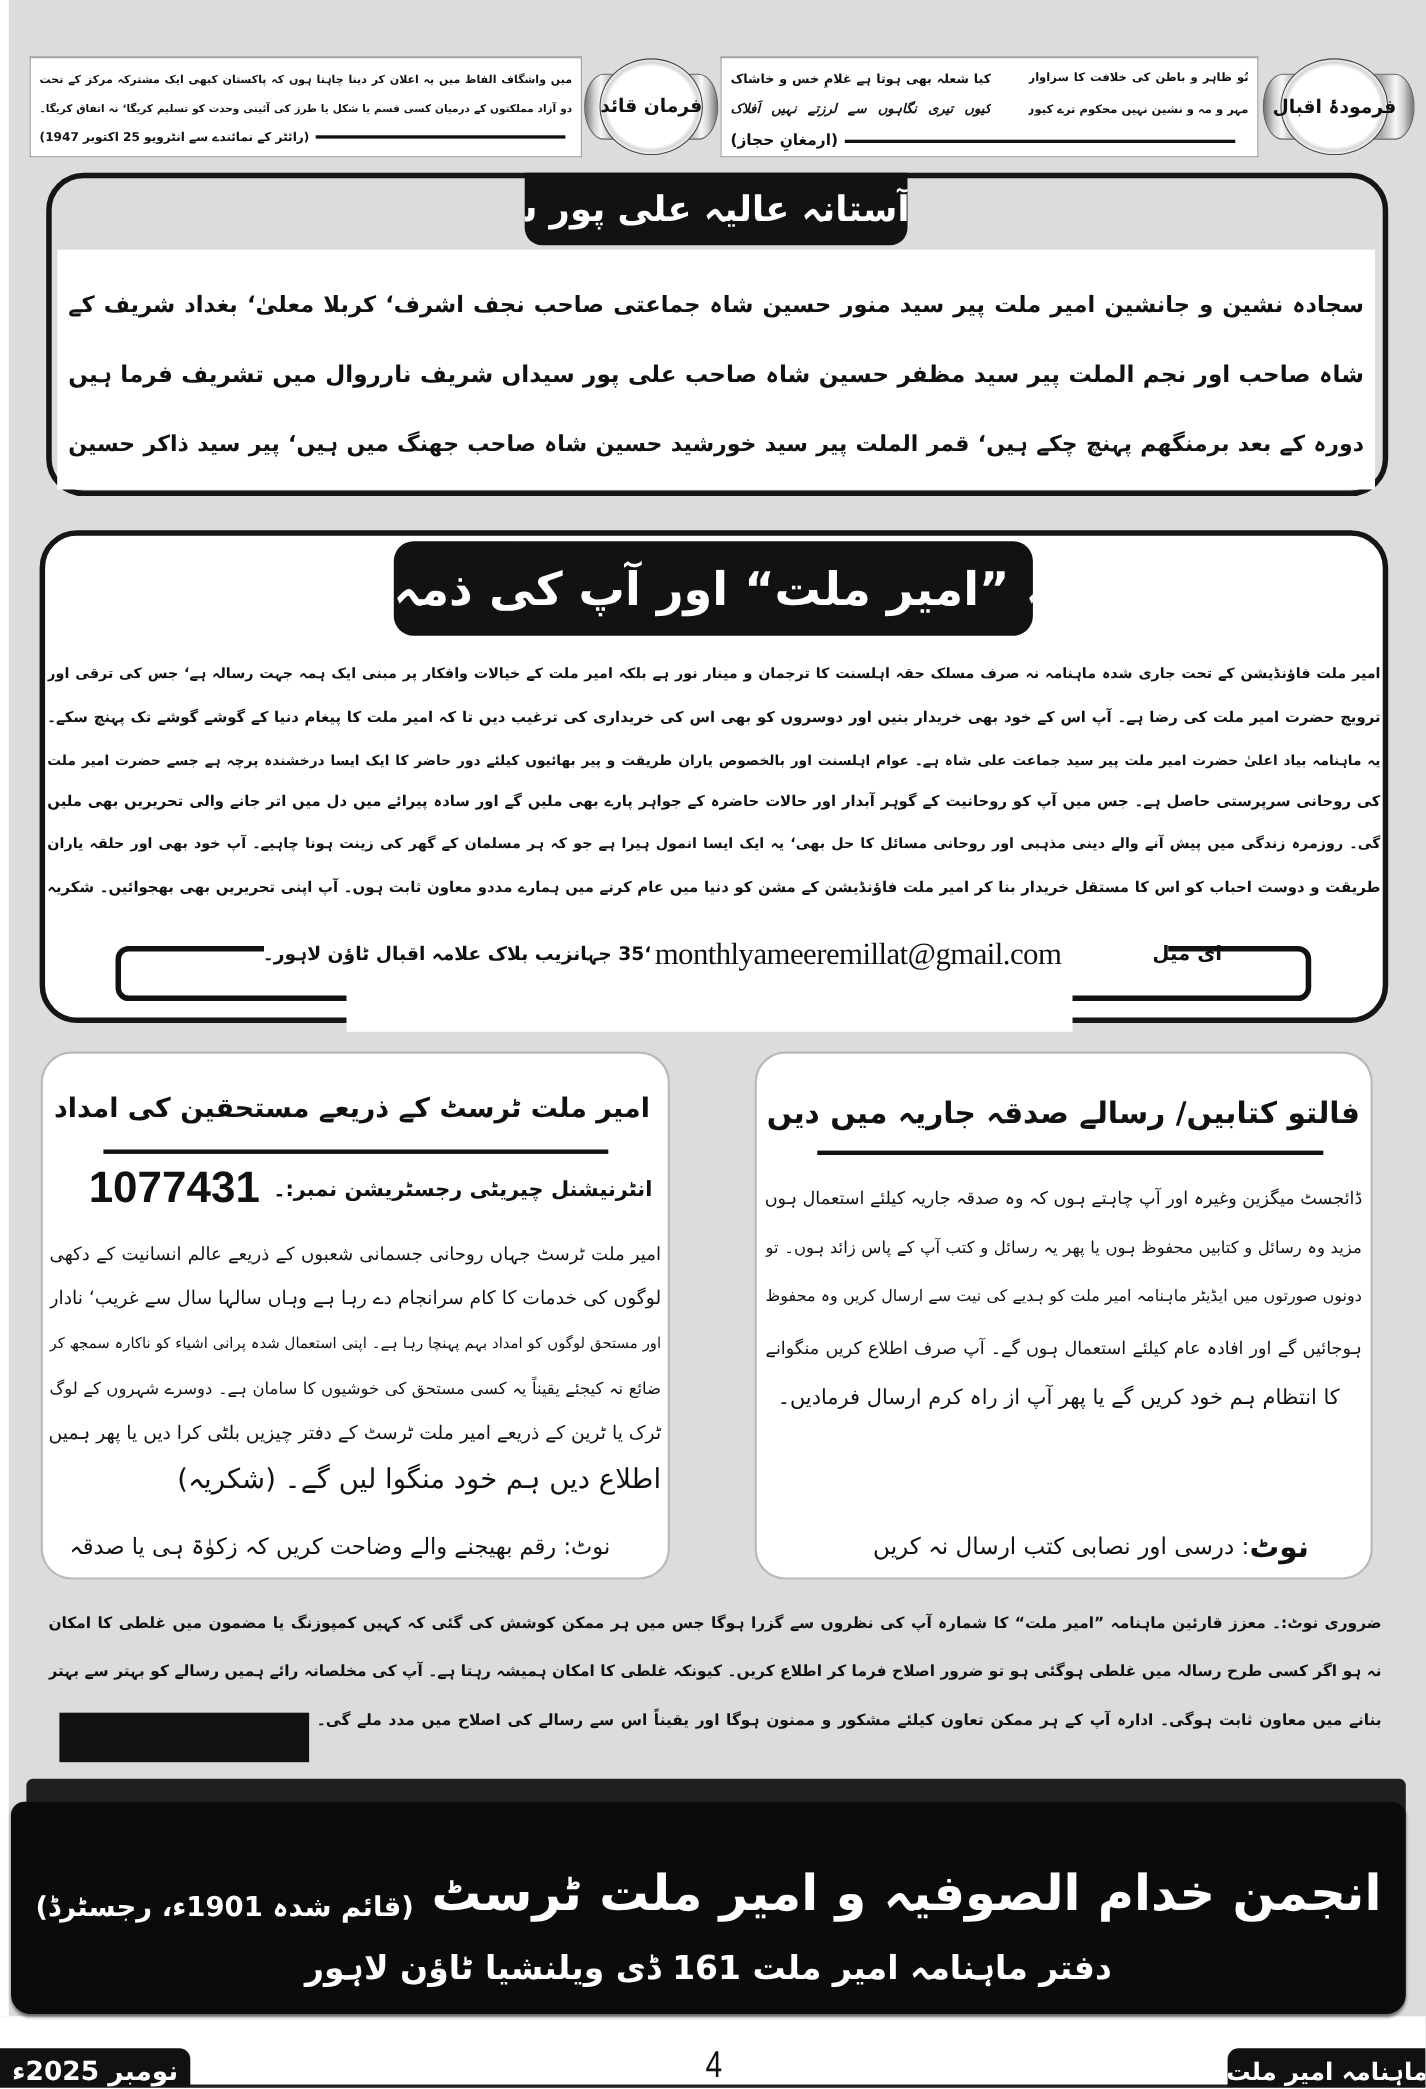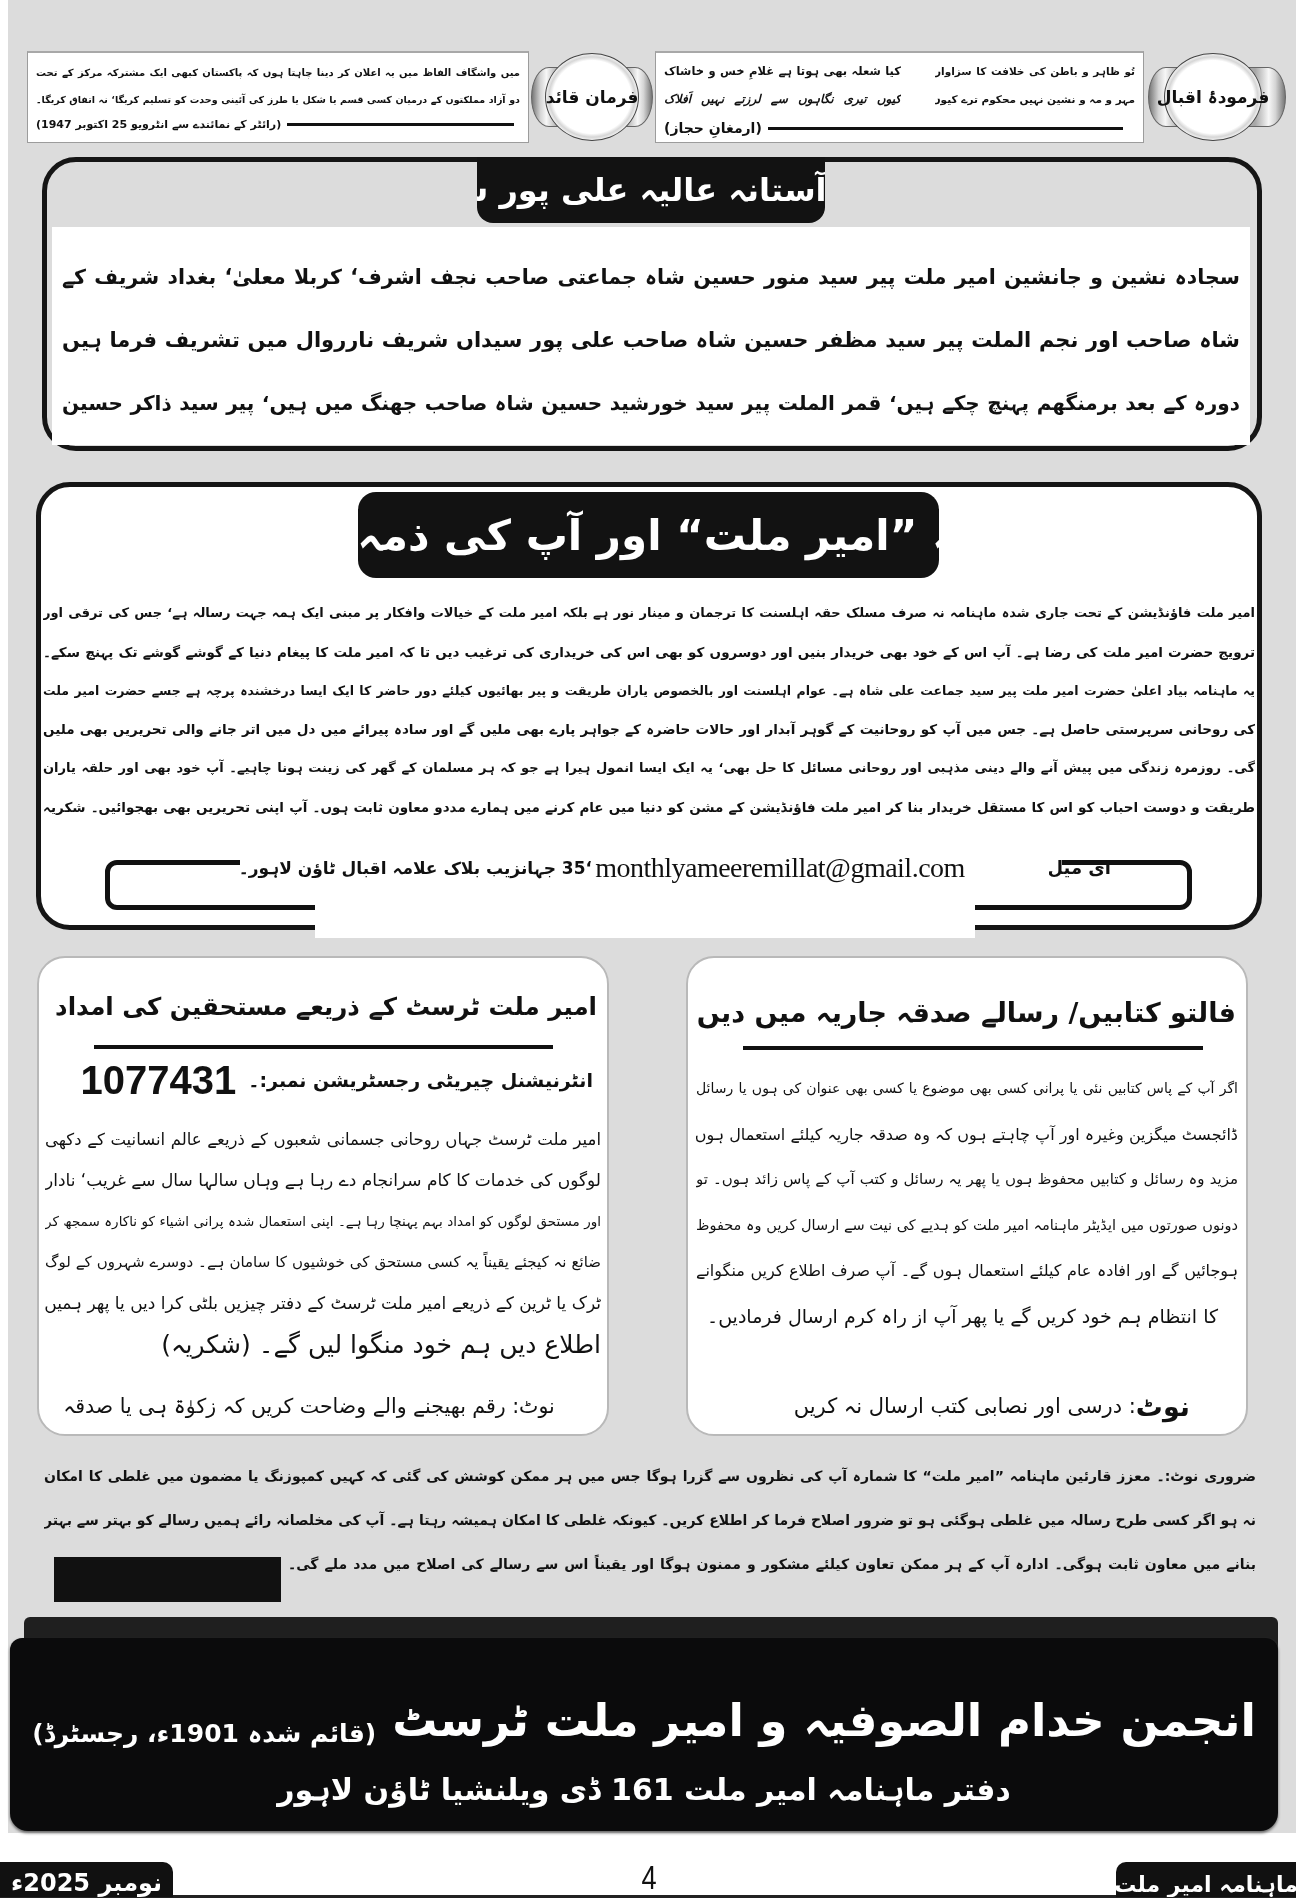--- a/index.html
+++ b/index.html
@@ -38,21 +38,21 @@
 
 .framed{border:5px solid #151515;border-radius:34px}
 .title-tab{position:absolute;background:#121212;color:#fff;display:flex;align-items:center;justify-content:center;
   direction:rtl;font-weight:bold;white-space:nowrap;overflow:hidden}
 .white-area{position:absolute;background:#fff}
 .news-line{font-size:44px;font-weight:bold;line-height:63px;height:63px}
 .resp-line{font-size:22px;font-weight:bold;line-height:38.8px;height:38.8px}
 
 
 .card{border:2px solid #b9b9b9;border-radius:28px;background:#fff}
-.card-title{position:absolute;left:10px;right:10px;font-weight:bold;white-space:nowrap;overflow:hidden;text-align:right;direction:rtl}
+.card-title{position:absolute;left:10px;right:10px;font-weight:bold;white-space:nowrap;overflow:hidden;text-align:left;direction:rtl}
 .card-rule{position:absolute;height:4px;background:#111}
 .trust-line{font-size:25px;line-height:41px;height:41px}
 .books-line{font-size:25px;line-height:45.5px;height:45.5px}
 
 
 .notice-line{font-size:24px;font-weight:bold;line-height:44px;height:44px}
 
 
 .banner-back{left:24px;top:1617px;width:1254px;height:34px;background:#1f1f1f;border-radius:6px 6px 0 0}
 .banner{left:10px;top:1638px;width:1268px;height:193px;background:#0b0b0c;border-radius:12px 12px 18px 18px;box-shadow:0 2px 3px #666}
@@ -151,21 +151,20 @@
     <div class="urdu line just fit trust-line" style="font-size: 17px;">ٹرک یا ٹرین کے ذریعے امیر ملت ٹرسٹ کے دفتر چیزیں بلٹی کرا دیں یا پھر ہمیں</div>
     <div class="urdu line right fit trust-line">اطلاع دیں ہم خود منگوا لیں گے۔ (شکریہ)</div>
   </div>
   <div class="abs urdu line center fit" style="left: 20px; top: 428px; width: 500px; height: 40px; font-size: 20.5px; line-height: 40px;">نوٹ: رقم بھیجنے والے وضاحت کریں کہ زکوٰۃ ہی یا صدقہ</div>
 </section>
 
 <section class="abs card" style="left:686px;top:956px;width:562px;height:480px">
   <div class="card-title fit" style="top: 28px; height: 54px; font-size: 27px; line-height: 54px;">فالتو کتابیں/ رسالے صدقہ جاریہ میں دیں</div>
   <div class="card-rule" style="left:55px;top:88px;width:460px"></div>
   <div class="abs" style="left:8px;top:108px;width:542px">
-    <div class="urdu line just fit books-line" style="font-size: 14px;">اگر آپ کے پاس کتابیں نئی یا پرانی کسی بھی موضوع یا کسی بھی عنوان کی ہوں یا رسائل</div>
     <div class="urdu line just fit books-line" style="font-size: 16px;">ڈائجسٹ میگزین وغیرہ اور آپ چاہتے ہوں کہ وہ صدقہ جاریہ کیلئے استعمال ہوں</div>
     <div class="urdu line just fit books-line" style="font-size: 15px;">مزید وہ رسائل و کتابیں محفوظ ہوں یا پھر یہ رسائل و کتب آپ کے پاس زائد ہوں۔ تو</div>
     <div class="urdu line just fit books-line" style="font-size: 14.5px;">دونوں صورتوں میں ایڈیٹر ماہنامہ امیر ملت کو ہدیے کی نیت سے ارسال کریں وہ محفوظ</div>
     <div class="urdu line just fit books-line" style="font-size: 16px;">ہوجائیں گے اور افادہ عام کیلئے استعمال ہوں گے۔ آپ صرف اطلاع کریں منگوانے</div>
     <div class="urdu line right fit books-line" style="padding-right: 20px; font-size: 19px;">کا انتظام ہم خود کریں گے یا پھر آپ از راہ کرم ارسال فرمادیں۔</div>
   </div>
   <div class="abs urdu" style="right:56px;top:428px;height:40px;display:flex;align-items:center;white-space:nowrap">
     <span style="font-size:27px;font-weight:bold">نوٹ</span>
     <span style="font-size:21px">: درسی اور نصابی کتب ارسال نہ کریں</span>
   </div>

